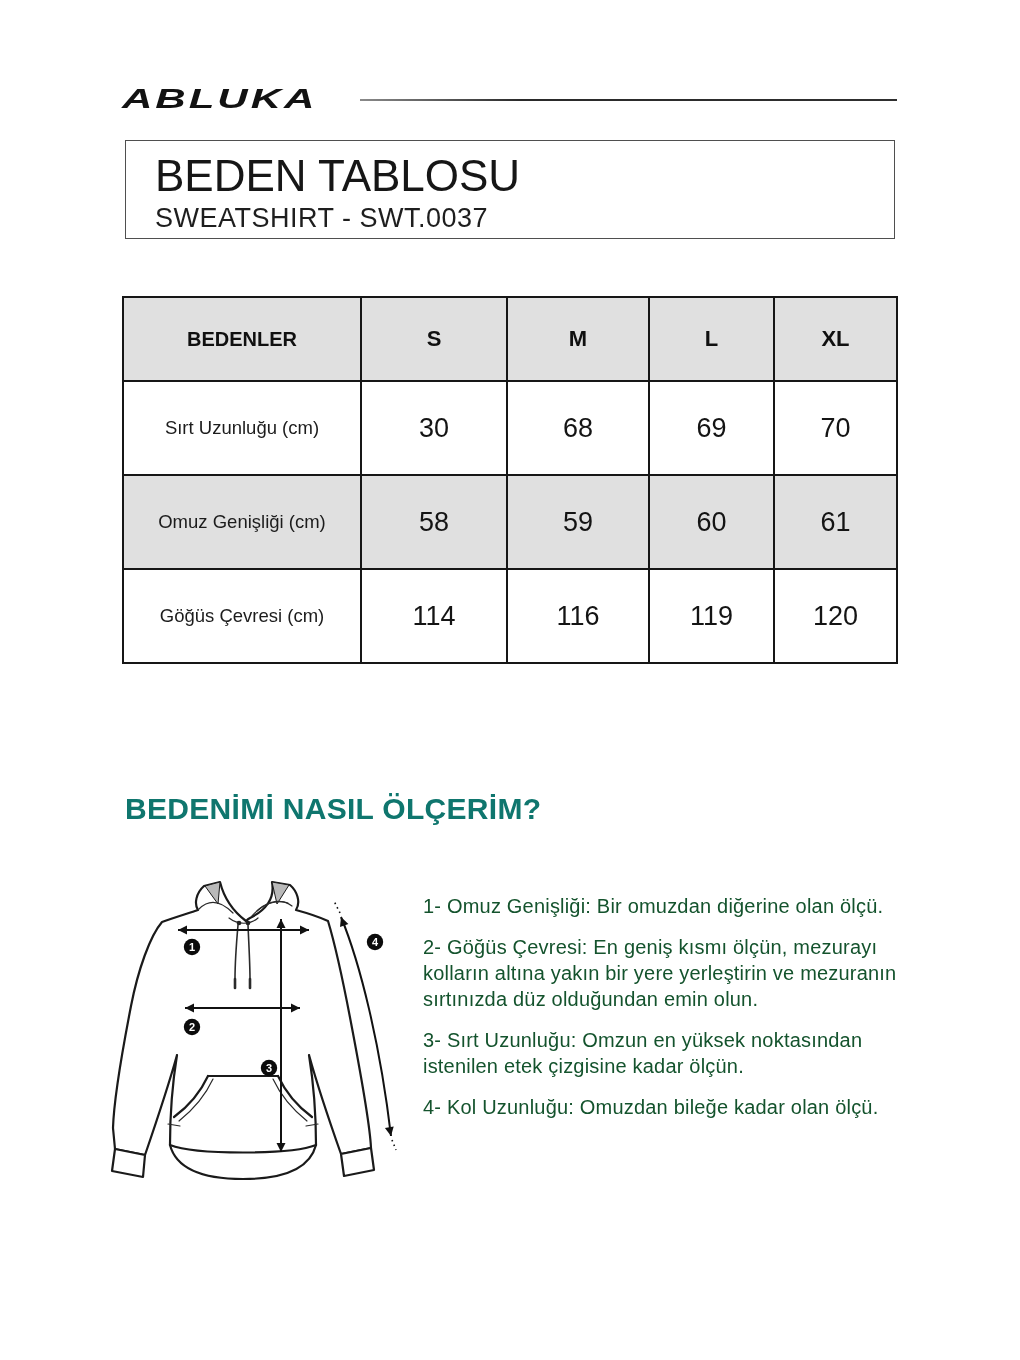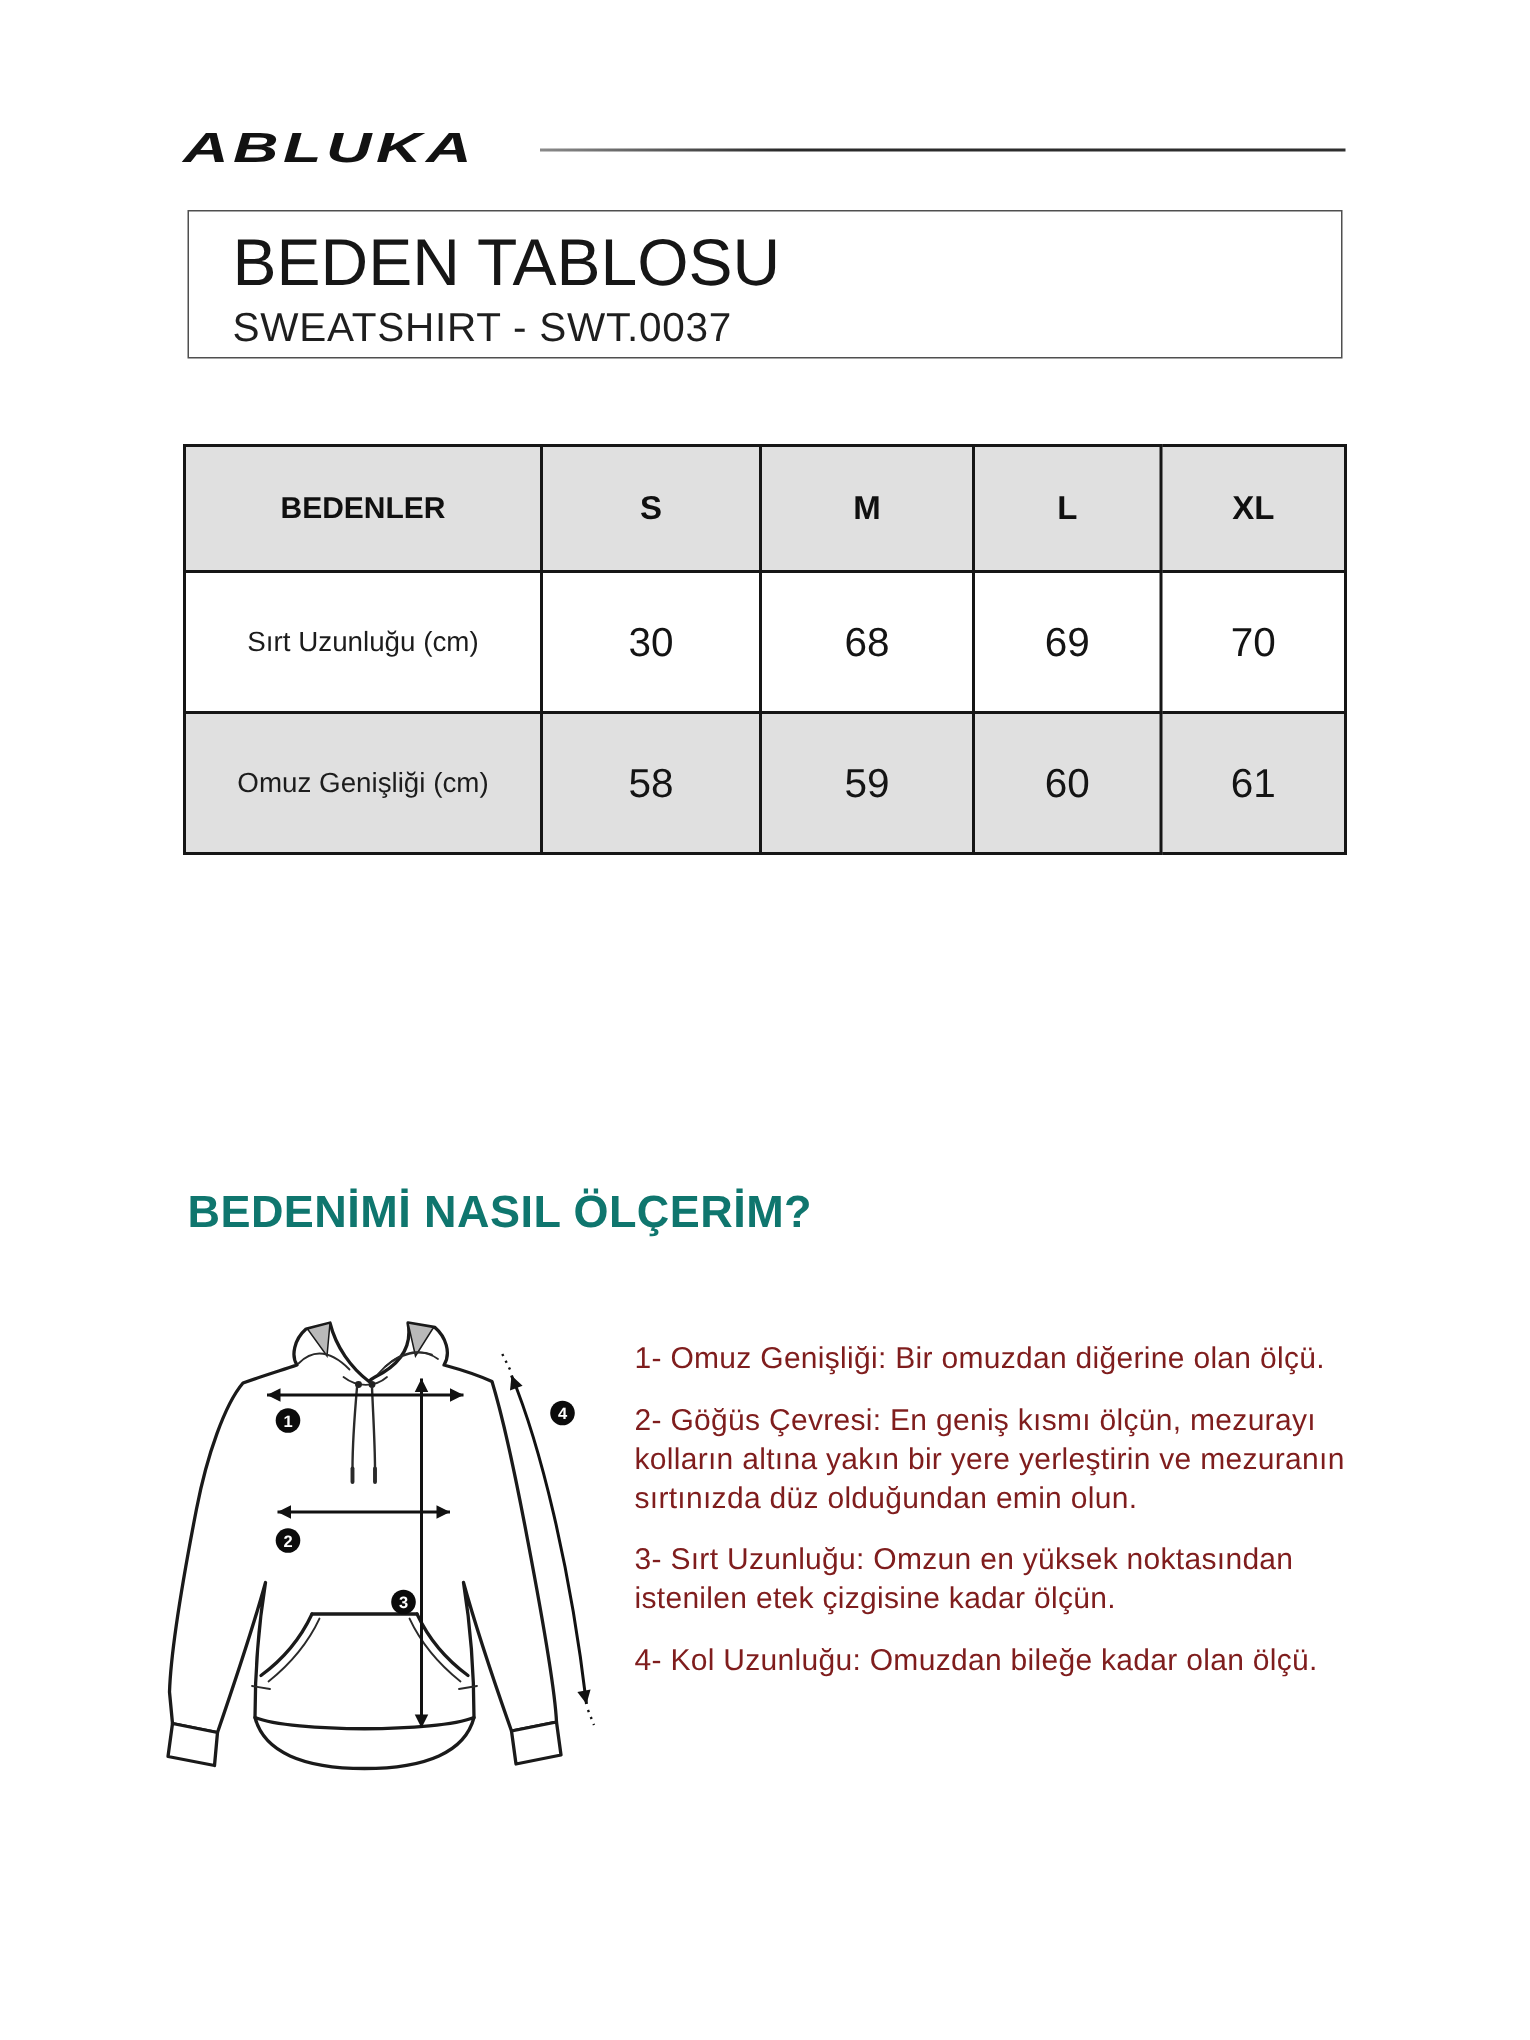--- a/index.html
+++ b/index.html
@@ -43,21 +43,21 @@
   .size-table td.val { font-size:27px; font-weight:400; color:#141414; }
 
   
   .howto-heading {
     position:absolute; left:125px; top:792px; margin:0;
     font-size:30px; font-weight:700; letter-spacing:0.3px; color:#0f766e;
   }
   .diagram { position:absolute; left:100px; top:858px; width:320px; height:330px; }
   .instructions { position:absolute; left:423px; top:893px; width:484px; }
   .instructions .item {
-    font-size:20px; line-height:26px; letter-spacing:0.2px; color:#7f1d1d; margin:0 0 15px 0;
+    font-size:20px; line-height:26px; letter-spacing:0.2px; color:#14532d; margin:0 0 15px 0;
   }
 
   
   .ln  { fill:none; stroke:#1a1a1a; stroke-width:2.2; stroke-linecap:round; stroke-linejoin:round; }
   .thin{ fill:none; stroke:#2a2a2a; stroke-width:1.2; stroke-linecap:round; }
   .arrow { fill:none; stroke:#111111; stroke-width:2; }
   .ahead { fill:#111111; stroke:none; }
   .dotted { fill:none; stroke:#111111; stroke-width:1.6; stroke-dasharray:1.5 3.5; }
   .badge { fill:#0b0b0b; }
   .badge-num { fill:#ffffff; font-family:"Liberation Sans", sans-serif; font-size:11px; font-weight:700; text-anchor:middle; }
@@ -101,20 +101,27 @@
         <td class="val">68</td>
         <td class="val">69</td>
         <td class="val">70</td>
       </tr>
       <tr class="shaded">
         <td class="rowlabel">Omuz Genişliği (cm)</td>
         <td class="val">58</td>
         <td class="val">59</td>
         <td class="val">60</td>
         <td class="val">61</td>
+      </tr>
+      <tr>
+        <td class="rowlabel">Göğüs Çevresi (cm)</td>
+        <td class="val">114</td>
+        <td class="val">116</td>
+        <td class="val">119</td>
+        <td class="val">120</td>
       </tr>
     </tbody>
   </table>
 
   <h2 class="howto-heading">BEDENİMİ NASIL ÖLÇERİM?</h2>
 
   <svg class="diagram" viewBox="0 0 320 330" aria-hidden="true">
 
     <path class="ln" style="fill:#ffffff" d="
       M 62,64

